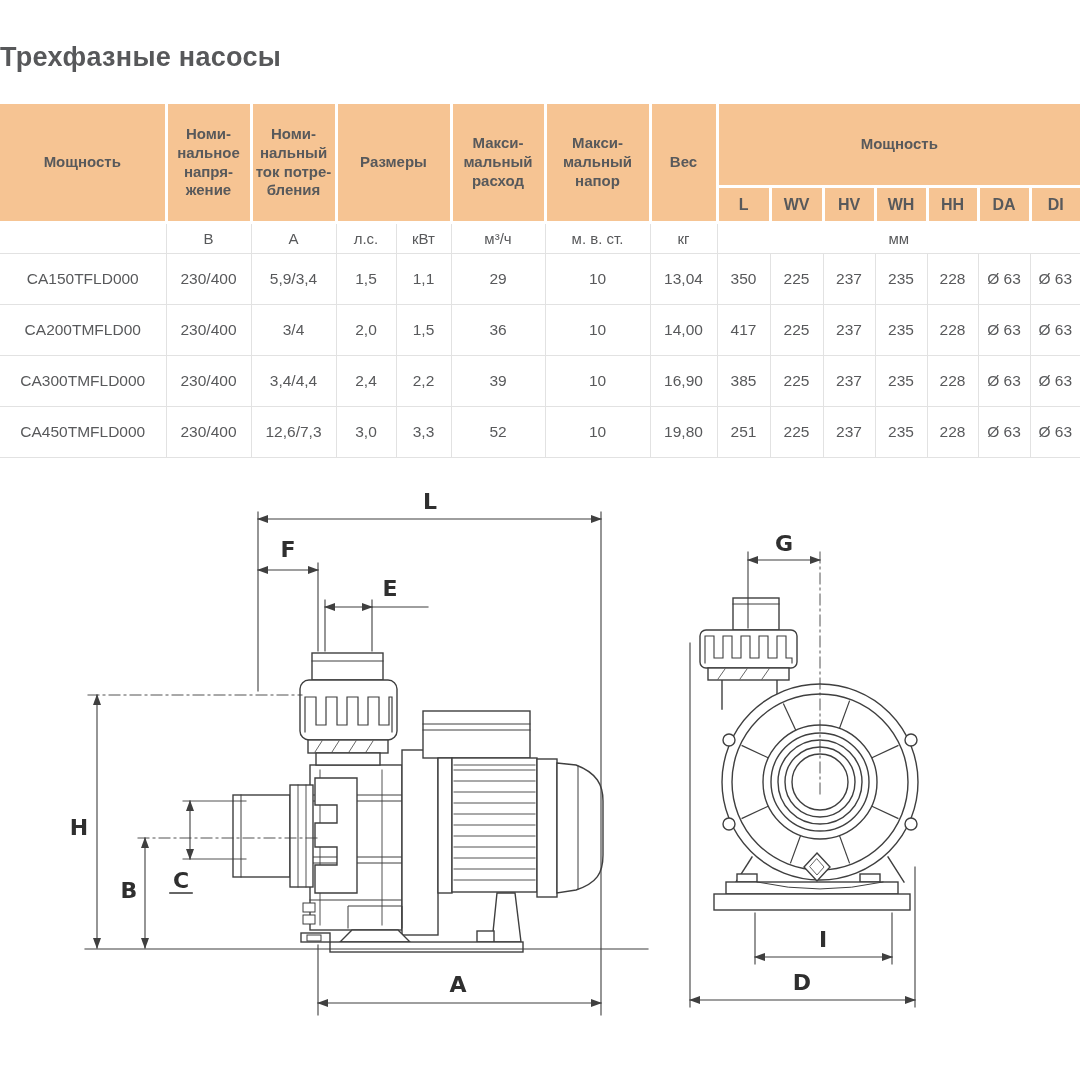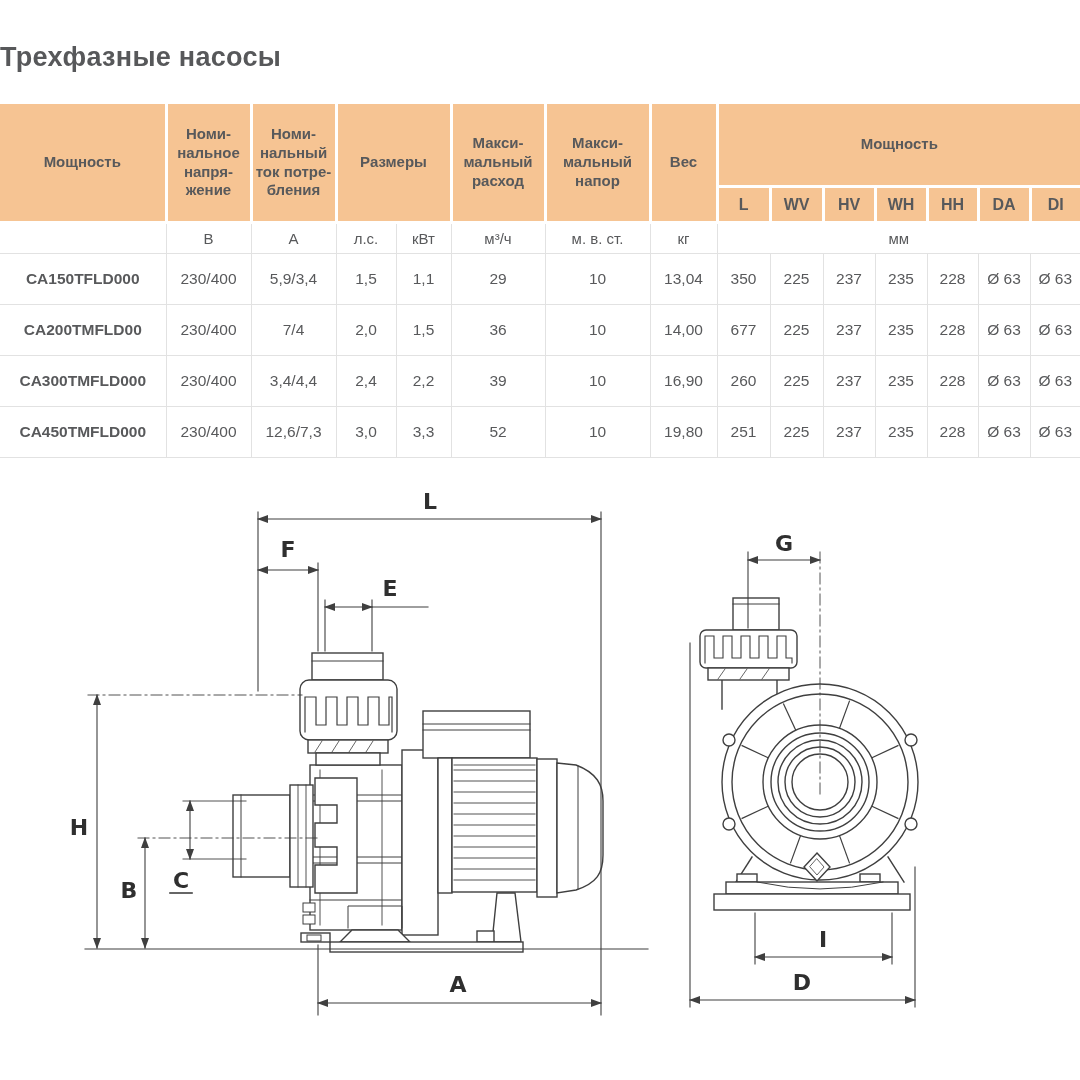--- a/index.html
+++ b/index.html
@@ -25,21 +25,21 @@
   tr.units{height:31px;}
   tr.units td{
     background:#fff;border:1.5px solid #E2E2E2;font-size:15px;color:#58595B;
     text-align:center;vertical-align:middle;padding:2px;
   }
   tbody tr.data{height:51px;}
   tbody tr.data td{
     background:#fff;border:1.5px solid #E2E2E2;font-size:15.5px;color:#58595B;
     text-align:center;vertical-align:middle;padding:2px;
   }
-  tbody td.article{font-weight:bold;font-size:15.5px;color:#545559;}
+  tbody td.article{font-weight:normal;font-size:15.5px;color:#545559;}
   table.spec td:first-child,table.spec th:first-child{border-left:0;}
   table.spec td:last-child,table.spec th:last-child{border-right:0;}
   .drawing-wrap{margin-top:27px;}
   svg text.dim{
     font-family:"DejaVu Sans","Liberation Sans",sans-serif;
     font-size:22px;font-weight:bold;fill:#2F2F2F;
   }
 </style>
 </head>
 <body>
@@ -111,44 +111,44 @@
       <td>225</td>
       <td>237</td>
       <td>235</td>
       <td>228</td>
       <td>Ø 63</td>
       <td>Ø 63</td>
     </tr>
     <tr class="data">
       <td class="article">CA200TMFLD00</td>
       <td>230/400</td>
-      <td>7/4</td>
+      <td>3/4</td>
       <td>2,0</td>
       <td>1,5</td>
       <td>36</td>
       <td>10</td>
       <td>14,00</td>
-      <td>677</td>
+      <td>417</td>
       <td>225</td>
       <td>237</td>
       <td>235</td>
       <td>228</td>
       <td>Ø 63</td>
       <td>Ø 63</td>
     </tr>
     <tr class="data">
       <td class="article">CA300TMFLD000</td>
       <td>230/400</td>
       <td>3,4/4,4</td>
       <td>2,4</td>
       <td>2,2</td>
       <td>39</td>
       <td>10</td>
       <td>16,90</td>
-      <td>260</td>
+      <td>385</td>
       <td>225</td>
       <td>237</td>
       <td>235</td>
       <td>228</td>
       <td>Ø 63</td>
       <td>Ø 63</td>
     </tr>
     <tr class="data">
       <td class="article">CA450TMFLD000</td>
       <td>230/400</td>

